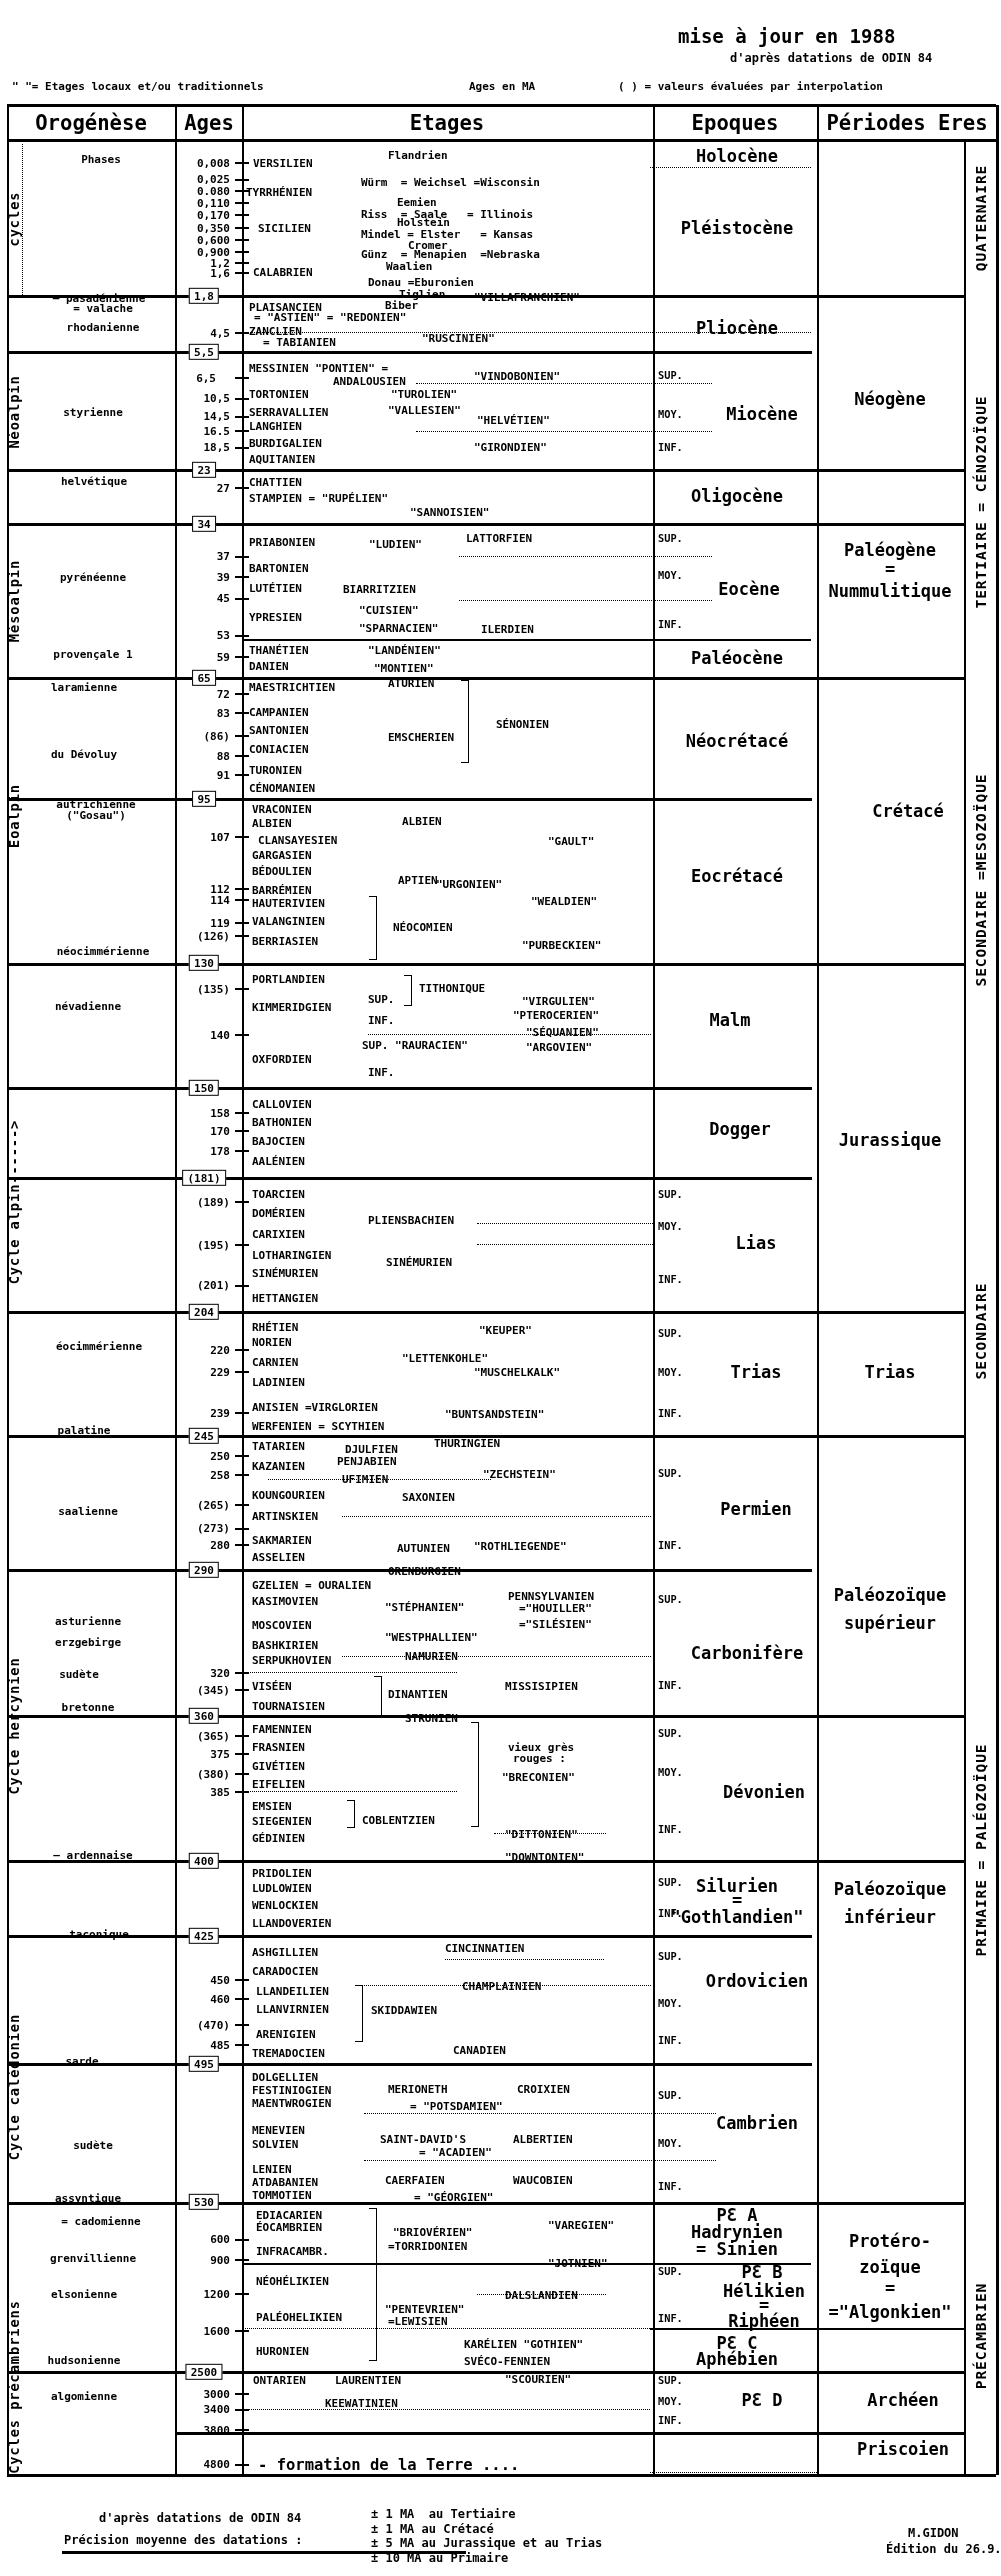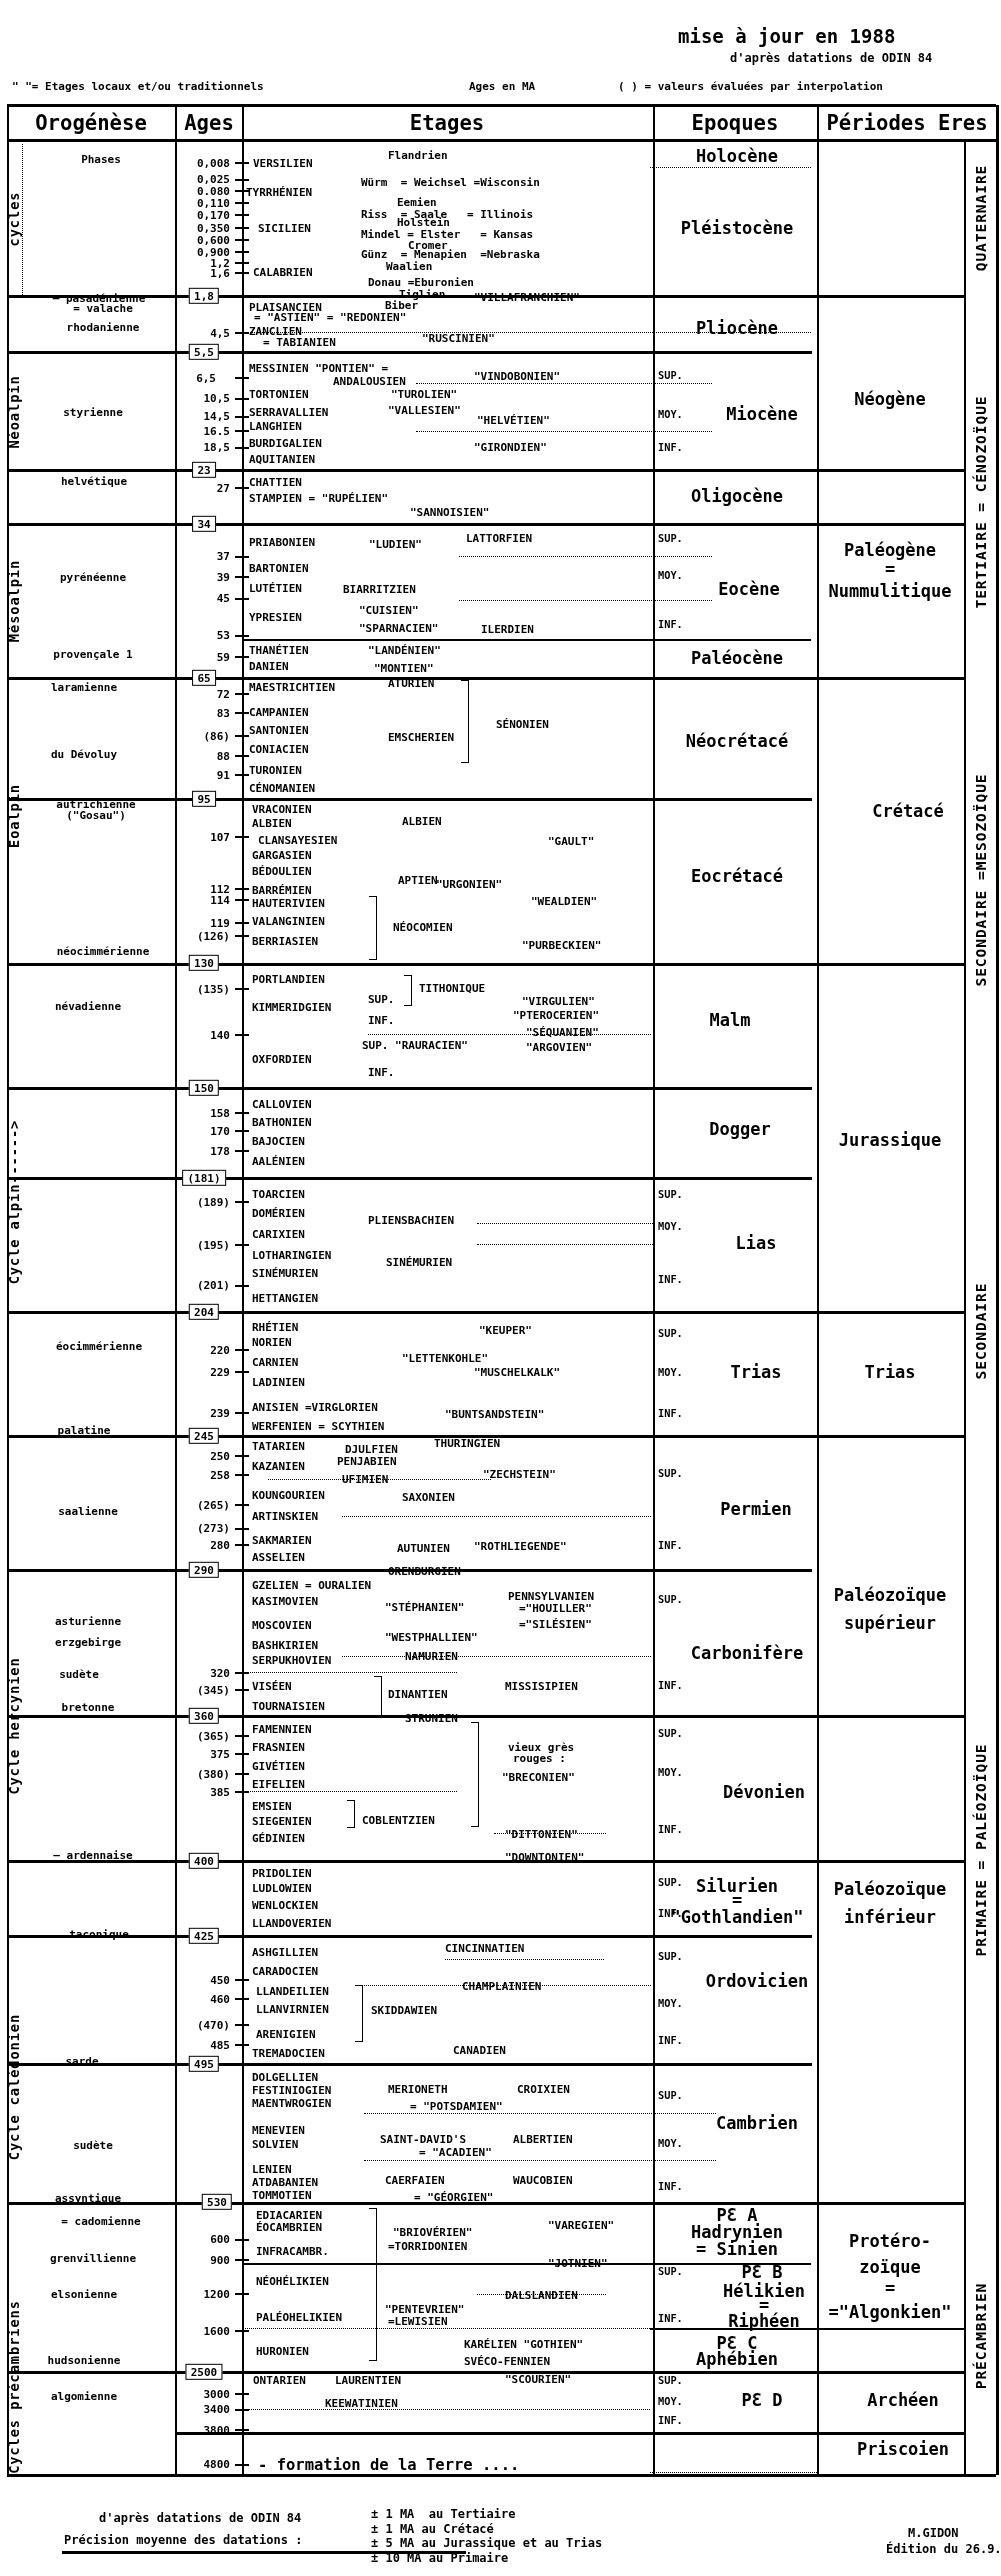--- a/index.html
+++ b/index.html
@@ -306,21 +306,21 @@
     <div class="it bx" style="left: 204px; top: 963px;">130</div>
     <div class="it bx" style="left: 204px; top: 1088px;">150</div>
     <div class="it bx" style="left: 204px; top: 1178px;">(181)</div>
     <div class="it bx" style="left: 204px; top: 1312px;">204</div>
     <div class="it bx" style="left: 204px; top: 1436px;">245</div>
     <div class="it bx" style="left: 204px; top: 1570px;">290</div>
     <div class="it bx" style="left: 204px; top: 1716px;">360</div>
     <div class="it bx" style="left: 204px; top: 1861px;">400</div>
     <div class="it bx" style="left: 204px; top: 1936px;">425</div>
     <div class="it bx" style="left: 204px; top: 2064px;">495</div>
-    <div class="it bx" style="left: 217px; top: 2202px;">530</div>
+    <div class="it bx" style="left: 204px; top: 2202px;">530</div>
     <div class="it bx" style="left: 204px; top: 2372px;">2500</div>
     <div class="it st" style="left: 388px; top: 155px;">Flandrien</div>
     <div class="it st" style="left: 253px; top: 163px;">VERSILIEN</div>
     <div class="it st" style="left: 361px; top: 182px;">Würm  = Weichsel =Wisconsin</div>
     <div class="it st" style="left: 246px; top: 192px;">TYRRHÉNIEN</div>
     <div class="it st" style="left: 397px; top: 202px;">Eemien</div>
     <div class="it st" style="left: 361px; top: 214px;">Riss  = Saale   = Illinois</div>
     <div class="it st" style="left: 397px; top: 222px;">Holstein</div>
     <div class="it st" style="left: 258px; top: 228px;">SICILIEN</div>
     <div class="it st" style="left: 361px; top: 234px;">Mindel = Elster   = Kansas</div>

